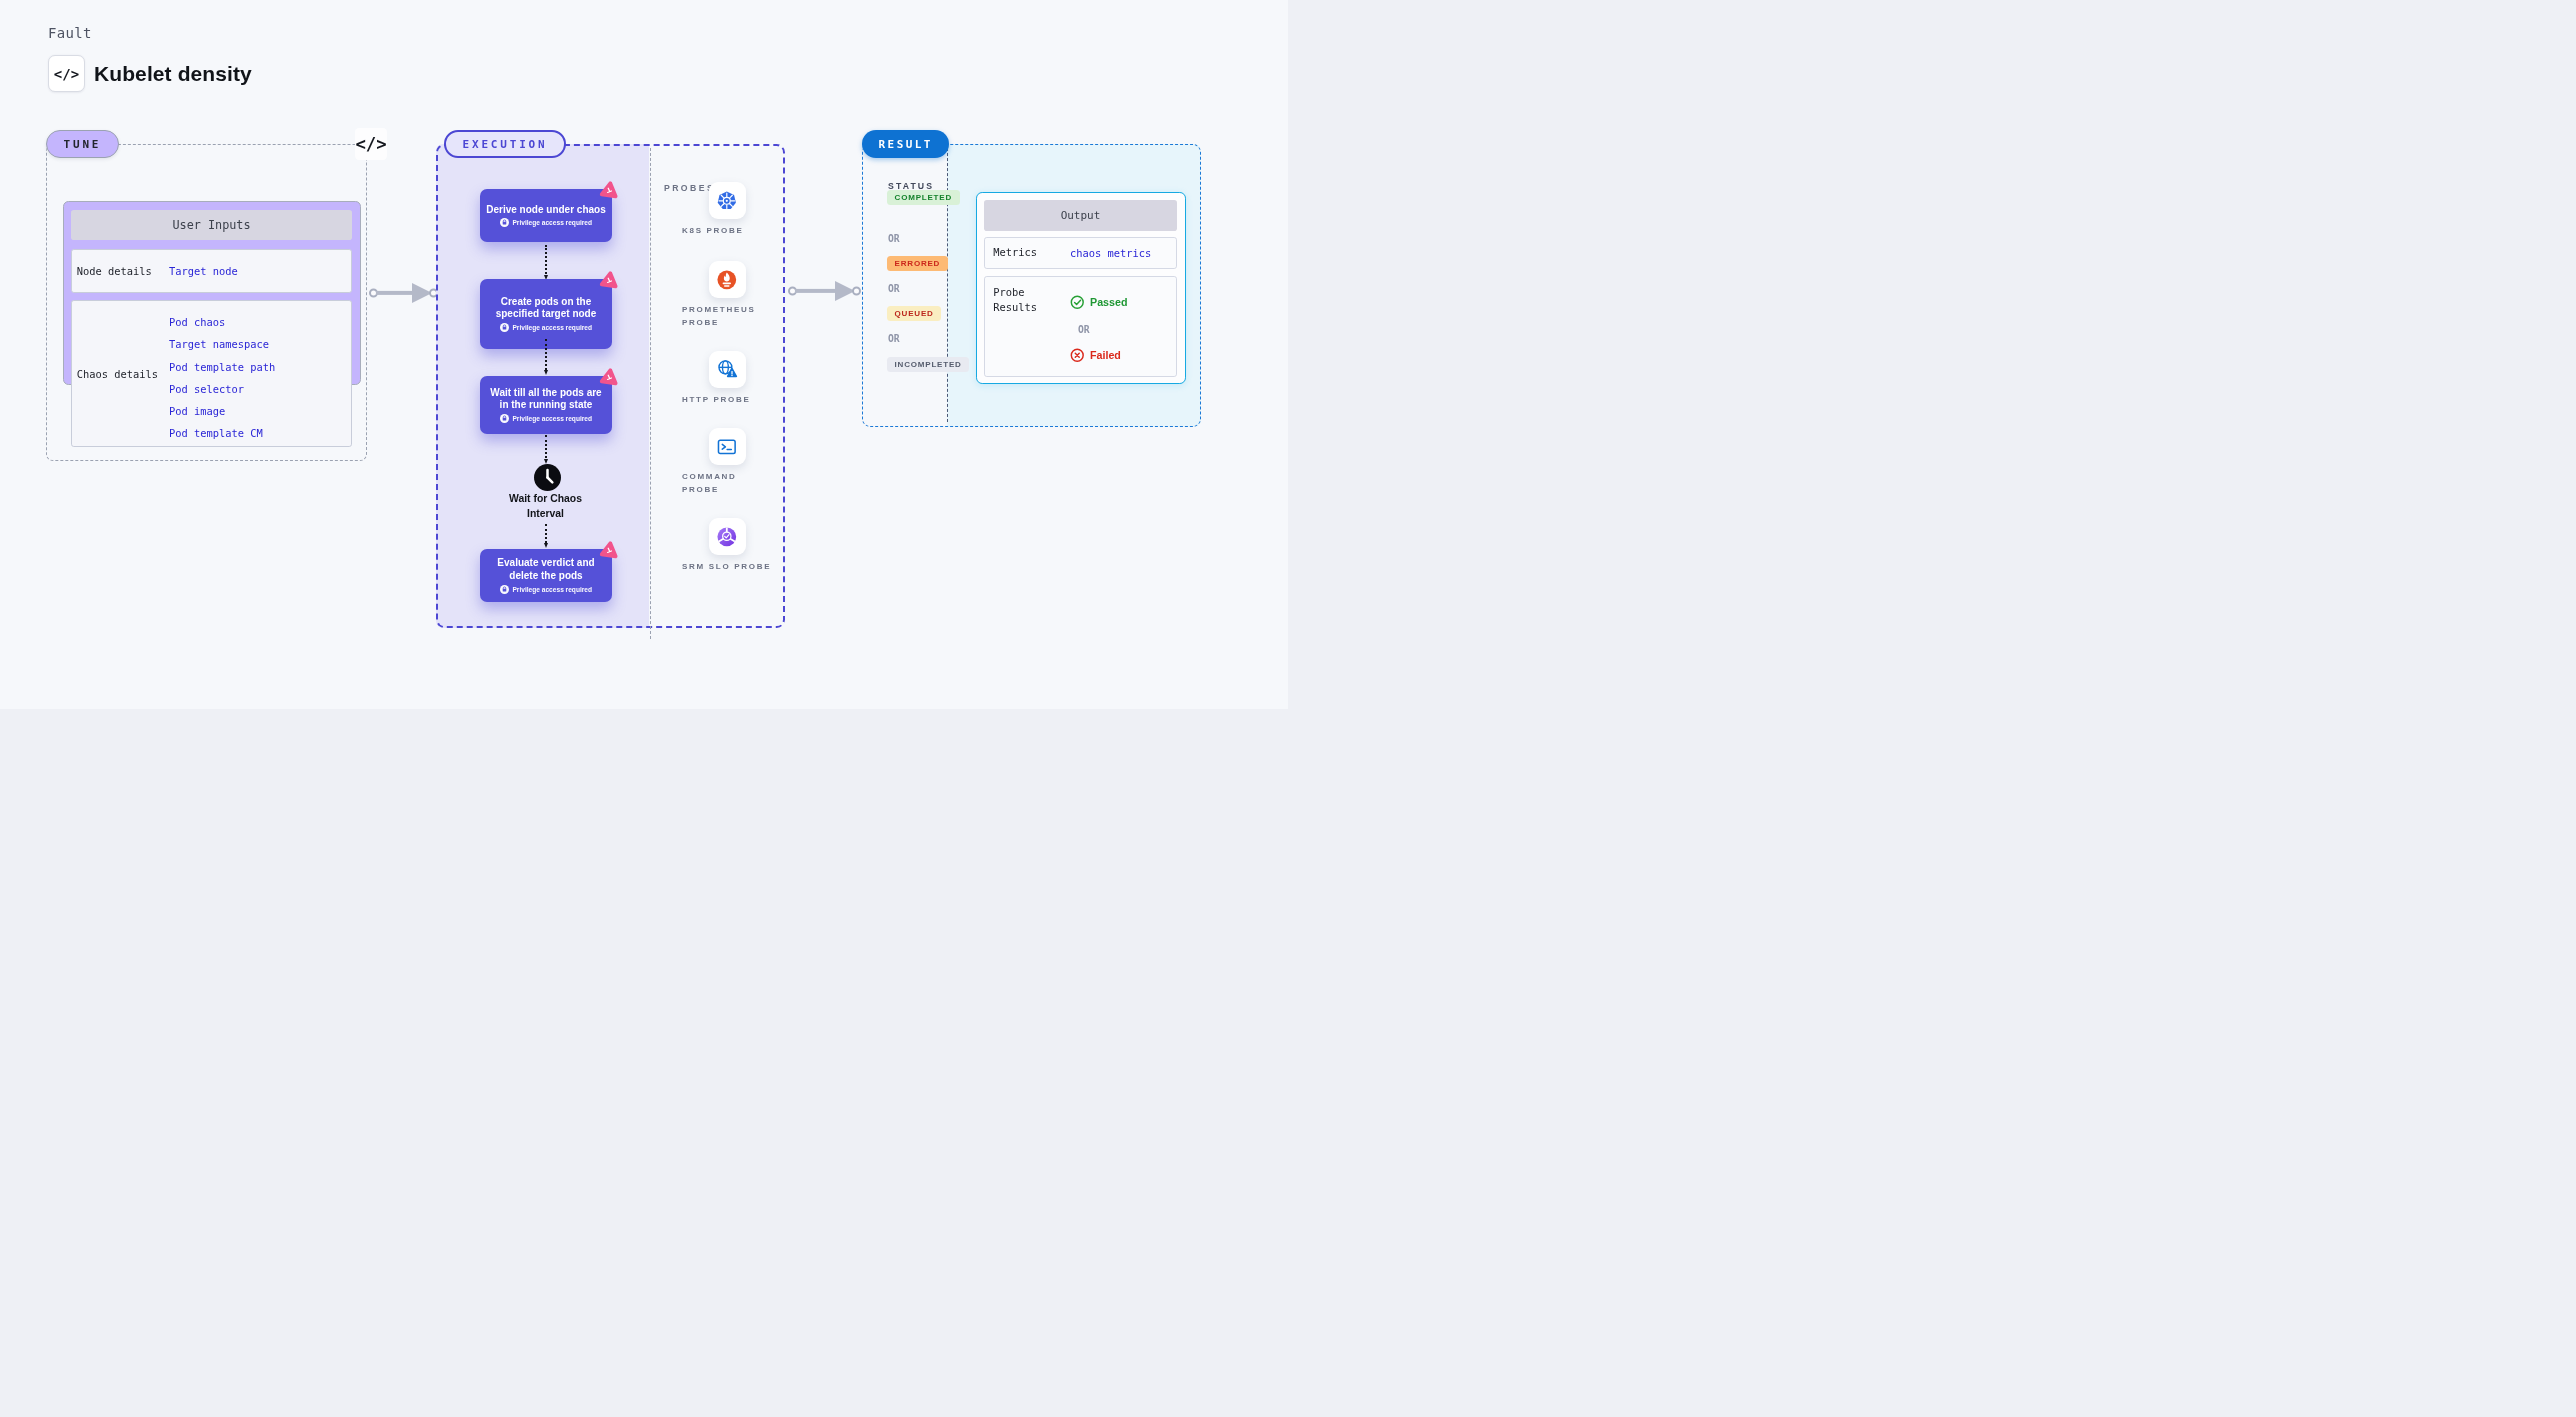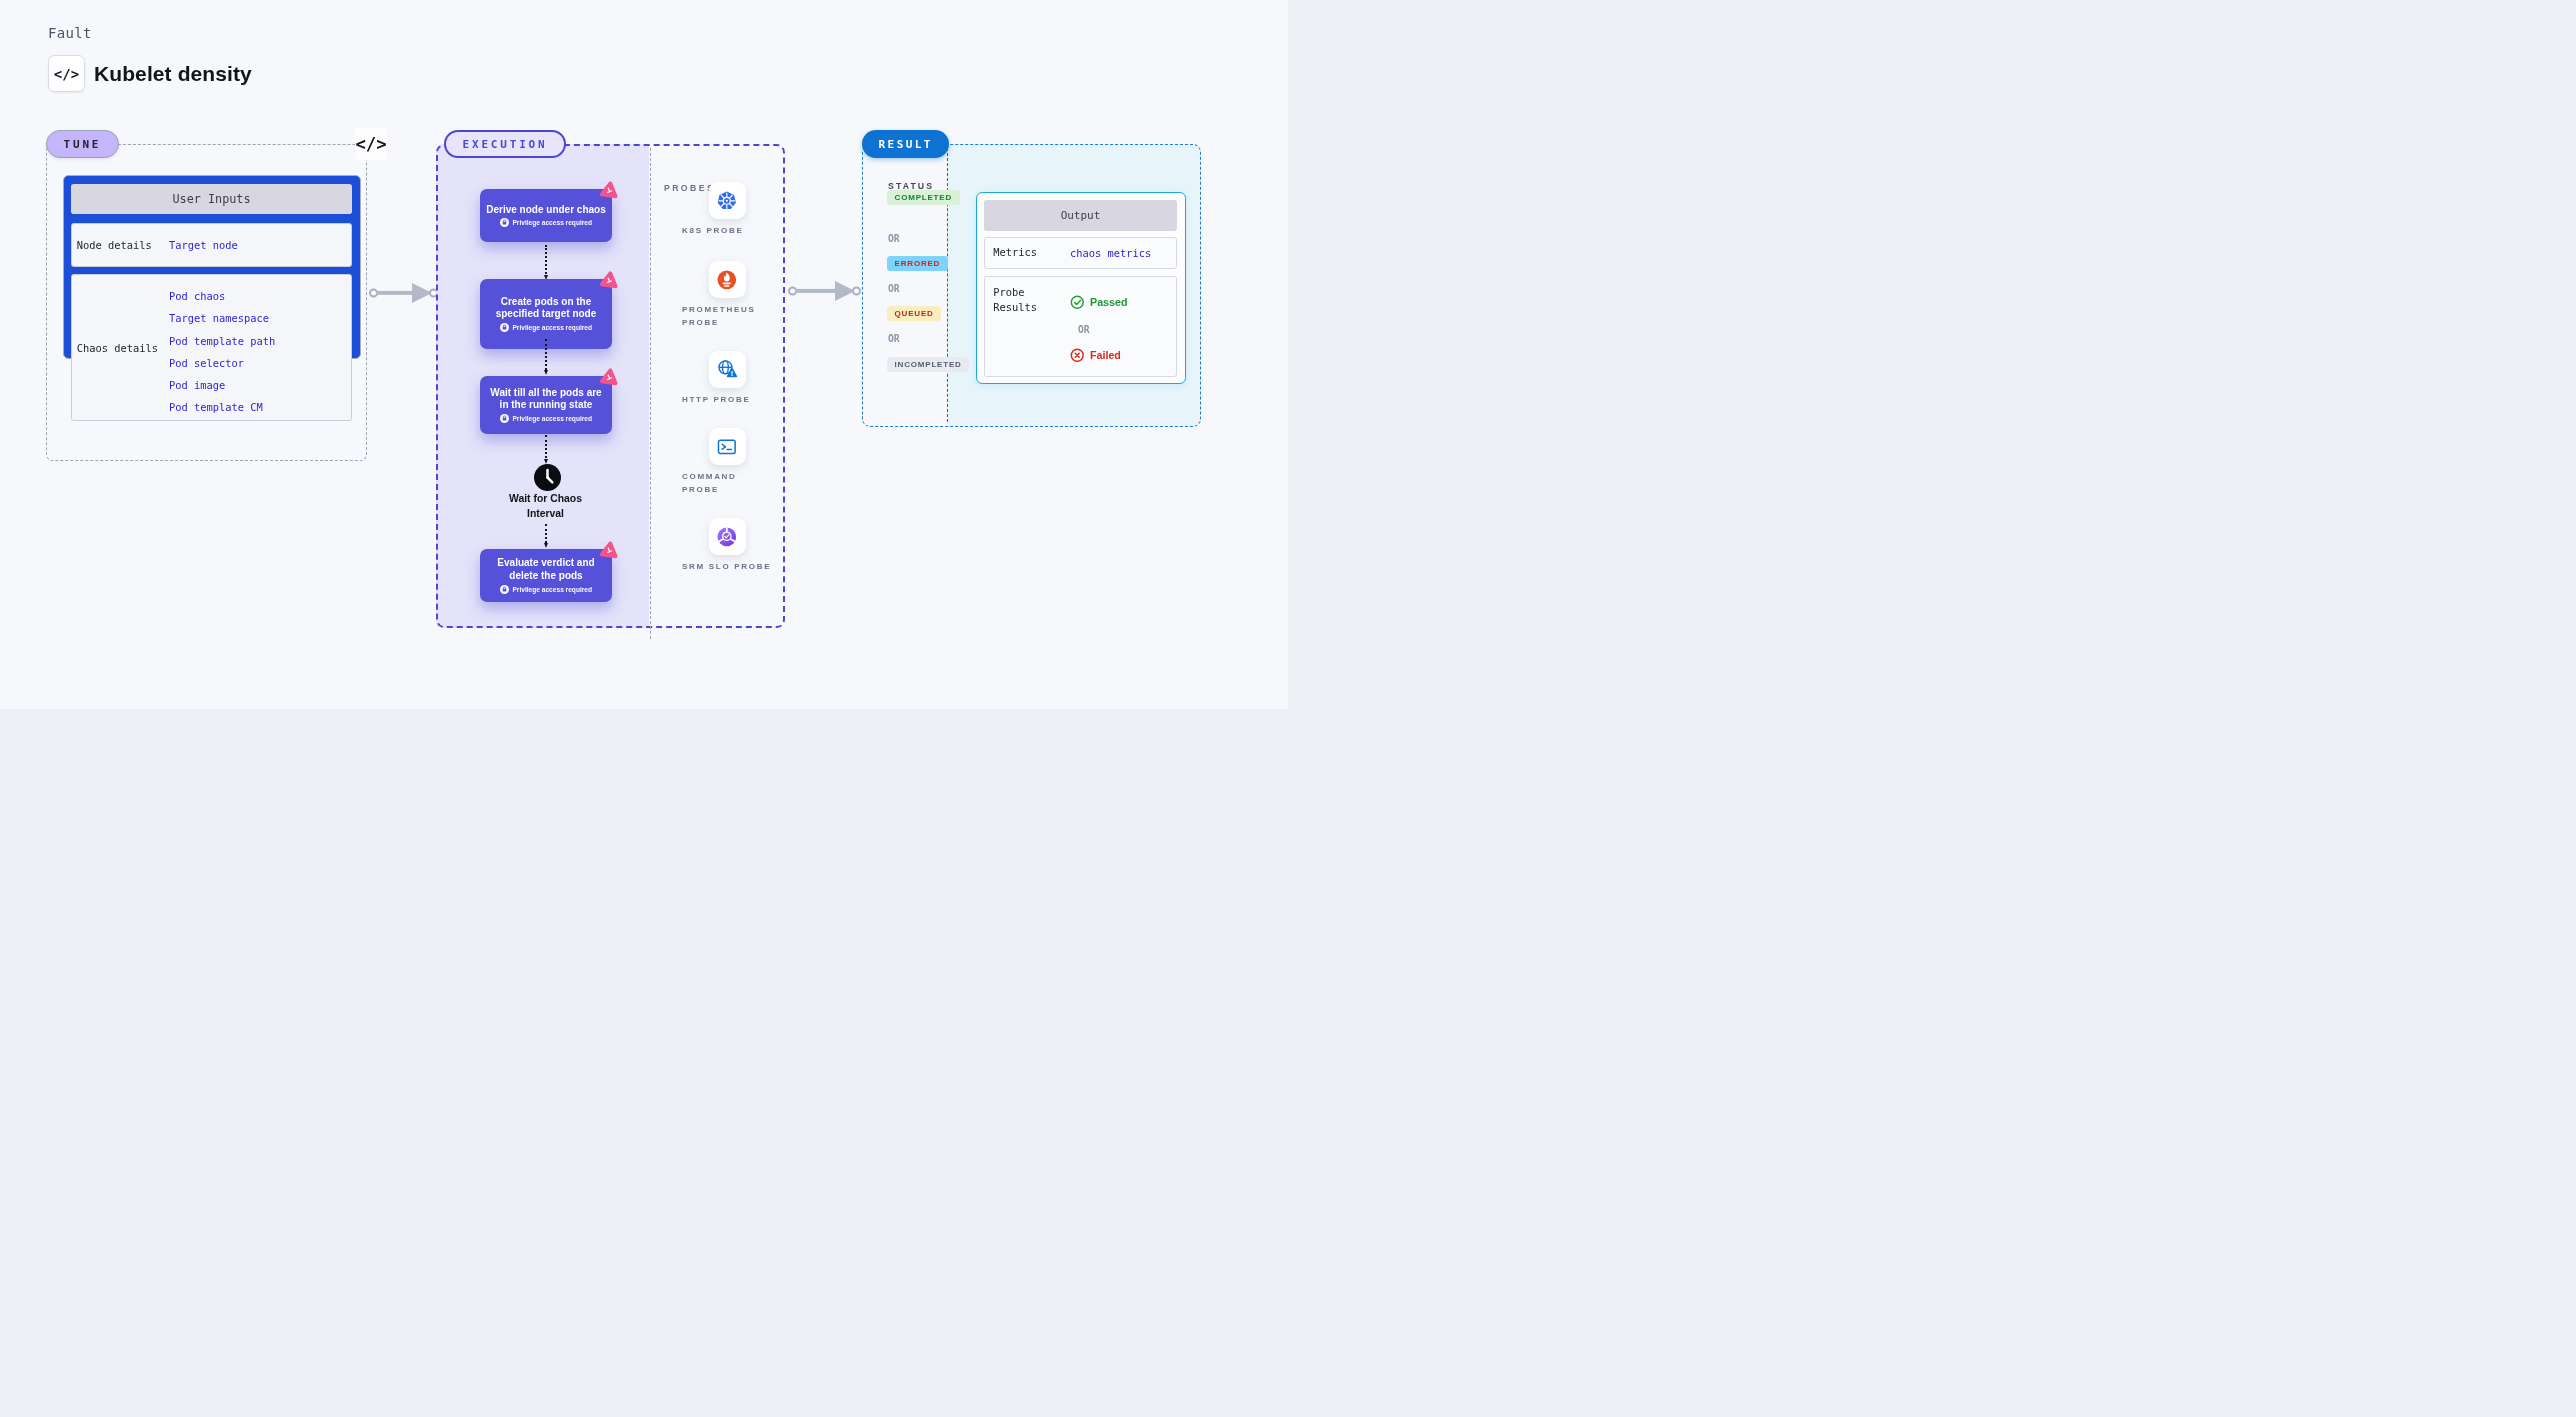--- a/index.html
+++ b/index.html
@@ -28,21 +28,21 @@
              box-shadow:0 1.4px 3.5px rgba(40,50,80,.10);}
   .exec-pill{left:444px;top:130px;background:#e6e5fb;border:2.1px solid #4c47d3;color:#4c47d3;}
   .result-pill{left:862px;top:130px;background:#0e72d2;border:none;color:#ffffff;
                letter-spacing:2.4px;box-shadow:0 2.1px 5.5px rgba(14,114,210,.35);}
 
   
   .tune-box{left:46px;top:144px;width:321px;height:317px;border:1.7px dashed #9ba2b1;border-radius:7px;box-sizing:border-box;}
   .corner-code{left:355px;top:128px;width:32px;height:32px;background:#fdfdfe;border-radius:4.2px;
                display:flex;align-items:center;justify-content:center;
                font-weight:800;font-size:17.3px;color:#14171e;}
-  .ui-card{left:63px;top:175px;width:298px;height:184px;background:#1d4ed8;
+  .ui-card{left:63px;top:201px;width:298px;height:184px;background:#c4b5fd;
            border:1.4px solid #a7adbb;border-radius:5.5px;box-sizing:border-box;}
   .ui-header{left:7px;top:7.6px;width:281px;height:30px;background:#d7d6e1;border-radius:2.8px;
              display:flex;align-items:center;justify-content:center;
              font-size:11.8px;color:#3c414c;}
   .ui-row{left:7px;width:281px;background:#f5f6fa;border:1px solid #c8cdda;border-radius:2.8px;box-sizing:border-box;}
   .ui-row1{top:47px;height:44px;}
   .ui-row2{top:98px;height:147px;}
   .ui-row-label{position:absolute;left:4.8px;top:50%;transform:translateY(-50%);font-size:10.4px;color:#23262e;}
   .ui-link{position:absolute;left:97px;font-size:10.4px;color:#2b26d6;cursor:pointer;white-space:nowrap;}
   .ui-row1 .ui-link{top:50%;transform:translateY(-50%);}
@@ -94,21 +94,21 @@
   .probe-cmd{top:428px;} .probe-srm{top:518px;}
 
   
   .result-cyan{left:947px;top:144px;width:254px;height:283px;background:#e7f5fb;border-radius:0 7px 7px 0;}
   .result-box{left:862px;top:144px;width:339px;height:283px;border:1.7px dashed #1b79d6;border-radius:8.3px;box-sizing:border-box;}
   .result-divider{left:947px;top:148px;height:274px;width:0;border-left:1.4px dashed #4b5876;}
 
   .status-label{left:888px;top:181px;font-weight:800;font-size:8.7px;letter-spacing:2.1px;color:#41475a;}
   .badge{left:887px;padding:2.8px 7.6px;border-radius:3.5px;font-weight:800;font-size:8px;letter-spacing:0.8px;white-space:nowrap;}
   .badge-completed{top:190px;background:#d9f1d7;color:#15822c;}
-  .badge-errored{top:256px;background:#7dd3fc;color:#cb271c;}
+  .badge-errored{top:256px;background:#fdba74;color:#cb271c;}
   .badge-queued{top:306px;background:#faeec1;color:#bb261c;}
   .badge-incompleted{top:357px;background:#e8eaf1;color:#555c6d;}
   .or{font-weight:700;font-size:9.7px;color:#8f95a8;}
   .or-1{left:888px;top:233px;} .or-2{left:888px;top:283px;} .or-3{left:888px;top:333px;}
 
   .out-card{left:976px;top:192px;width:210px;height:192px;background:#fdfdfe;
             border:1.7px solid #16a9e2;border-radius:6.2px;box-sizing:border-box;
             box-shadow:0 1.4px 7px rgba(22,169,226,.14);}
   .out-header{left:7px;top:7px;width:193px;height:30.5px;background:#d7d6e1;border-radius:2.8px;
               display:flex;align-items:center;justify-content:center;font-size:11px;color:#3c414c;}

